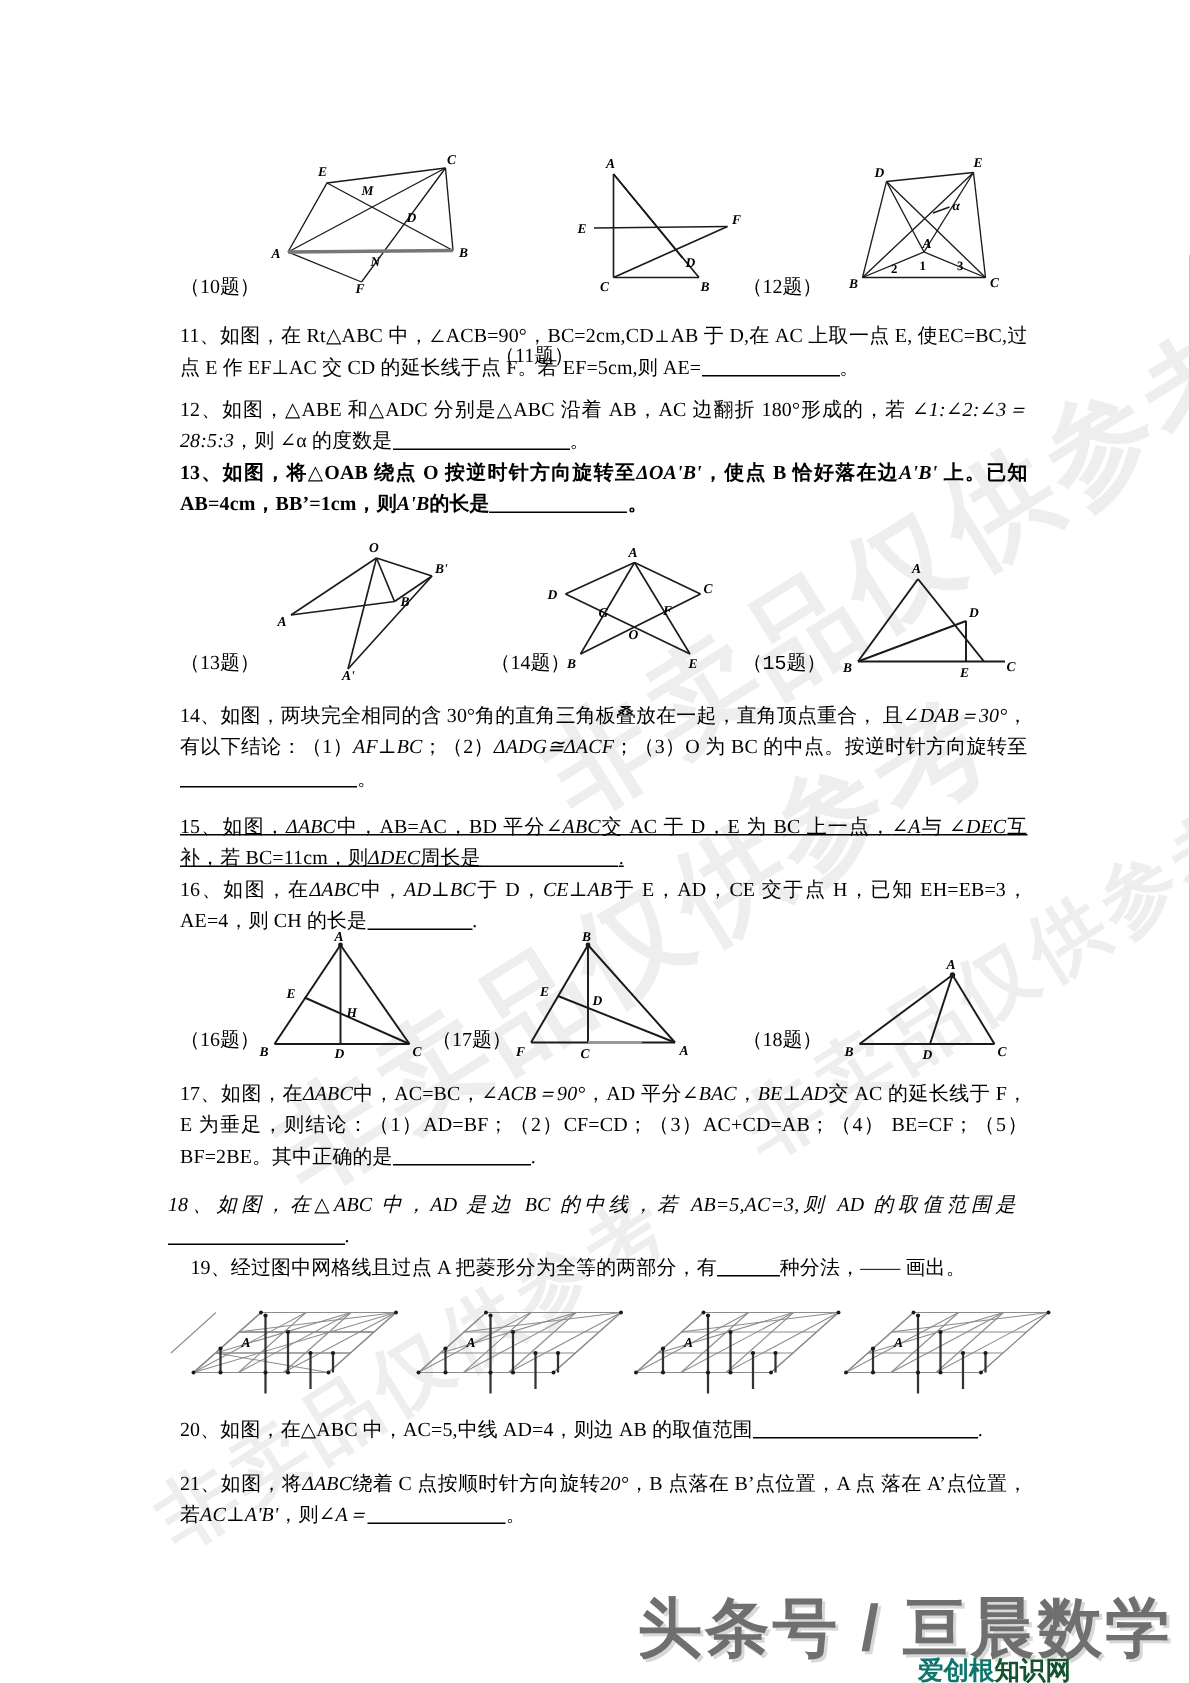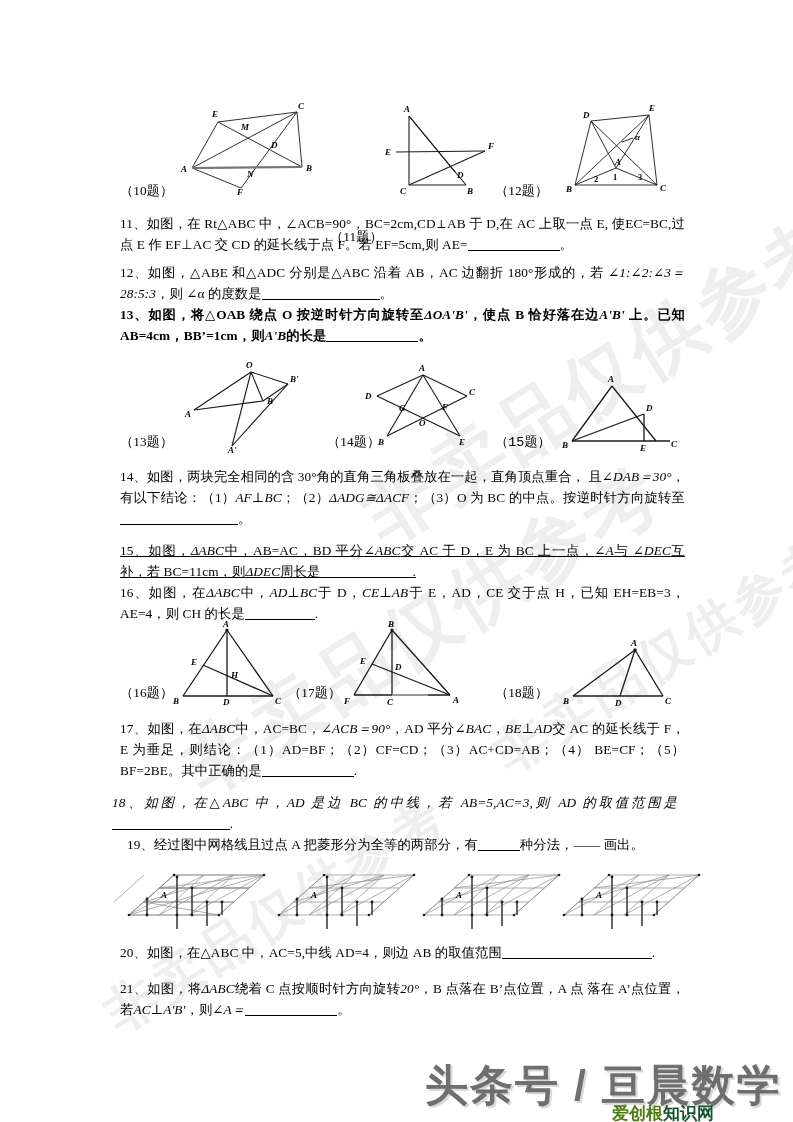--- a/index.html
+++ b/index.html
@@ -61,21 +61,21 @@
     letter-spacing:2px;
     text-shadow:2px 2px 0 #d8d8d8;
     white-space:nowrap;
   }
   #brand-sub{
     position:absolute;left:612px;top:47px;
     font-size:17px;font-weight:bold;
     font-family:"Liberation Sans","DejaVu Sans",sans-serif;
     white-space:nowrap;
   }
-  #brand-sub .o{color:#4d7c0f;text-align:center;}
+  #brand-sub .o{color:#0f766e;text-align:center;}
   #brand-sub .g{color:#14532d;}
 </style>
 </head>
 <body>
 
 <div id="page">
 
   <div class="wm-diag wm1">非卖品仅供参考</div>
   <div class="wm-diag wm2">非卖品仅供参考</div>
   <div class="wm-diag wm3">非卖品仅供参考</div>

